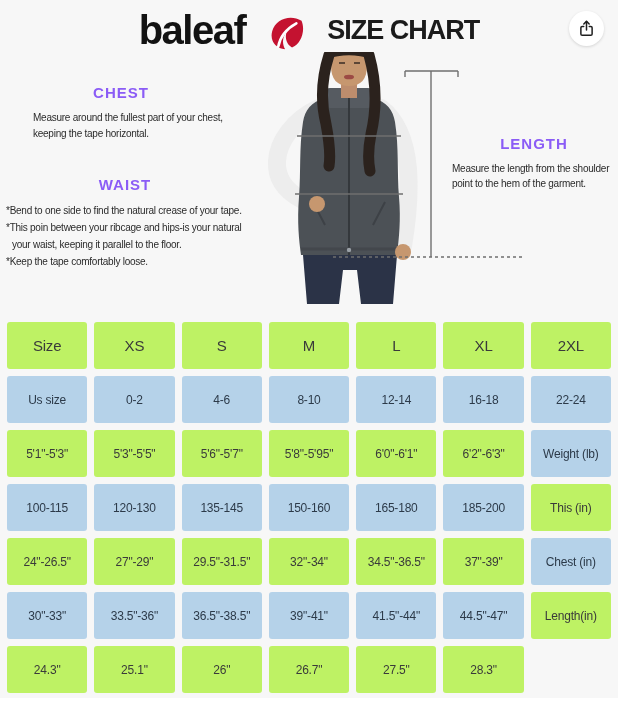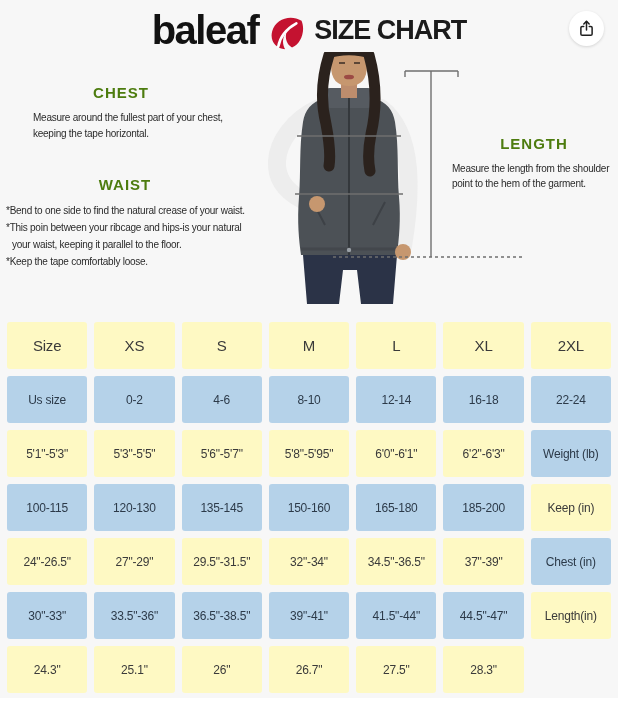--- a/index.html
+++ b/index.html
@@ -4,33 +4,33 @@
 <style>
   html,body { margin:0; padding:0; background:#f7f7f7; }
   .page {
     position:relative; width:618px; height:706px; margin:0 auto;
     background:#f7f7f7; font-family:"Liberation Sans", sans-serif;
     overflow:hidden; color:#2d2d2d;
   }
   
   .brand-row {
     position:absolute; top:6px; left:0; right:0; height:48px;
-    display:flex; align-items:center; justify-content:center; gap:9px;
+    display:flex; align-items:center; justify-content:center; gap:22px;
   }
   .brand { font-size:40px; font-weight:700; color:#121212; letter-spacing:-1.5px; line-height:48px; }
   .leaf-icon { width:38px; height:38px; margin-top:4px; }
   .title { font-size:27px; font-weight:700; color:#1b1b1b; letter-spacing:-1px; }
   .share-btn {
     position:absolute; top:11px; left:569px; width:35px; height:35px;
     border:none; border-radius:50%; background:#ffffff;
     box-shadow:0 1px 3px rgba(0,0,0,.14);
     display:flex; align-items:center; justify-content:center; cursor:pointer; padding:0;
   }
   
-  .h2 { font-size:15px; font-weight:700; color:#4d7c0f; letter-spacing:1px; text-align:center; margin:0 0 9px 0; }
+  .h2 { font-size:15px; font-weight:700; color:#8b5cf6; letter-spacing:1px; text-align:center; margin:0 0 9px 0; }
   .small { font-size:10px; letter-spacing:-0.25px; color:#2b2b2b; line-height:16px; white-space:nowrap; }
   .guide-chest { position:absolute; left:10px; top:84px; width:222px; }
   .guide-chest .small { padding-left:23px; }
   .guide-waist { position:absolute; left:6px; top:176px; width:238px; }
   .guide-waist .small { line-height:17px; }
   .guide-waist .indent { padding-left:6px; }
   .guide-length { position:absolute; left:452px; top:135px; width:164px; }
   .guide-length .small { line-height:15px; font-size:10px; }
   
   .model { position:absolute; left:235px; top:52px; }
@@ -38,21 +38,21 @@
   .grid {
     position:absolute; top:322px; left:7px; width:604px;
     display:grid; grid-template-columns:repeat(7, 1fr); gap:7px;
   }
   .cell {
     height:47px; border-radius:3px;
     display:flex; align-items:center; justify-content:center;
     font-size:12px; white-space:nowrap; letter-spacing:-0.2px;
   }
   .cell.head { font-size:15px; }
-  .g { background:#fef9c3; color:#3a3a3a; }
+  .g { background:#bef264; color:#3a3a3a; }
   .b { background:#b5d2e9; color:#2c3a49; }
   .bottom-strip { position:absolute; left:0; bottom:0; width:618px; height:8px; background:#ffffff; }
 </style>
 </head>
 <body>
 
 <div class="page">
 
   <div class="brand-row">
     <span class="brand">baleaf</span>
@@ -71,21 +71,21 @@
   </button>
 
   <section class="guide-chest">
     <h2 class="h2">CHEST</h2>
     <div class="small">Measure around the fullest part of your chest,</div>
     <div class="small">keeping the tape horizontal.</div>
   </section>
 
   <section class="guide-waist">
     <h2 class="h2">WAIST</h2>
-    <div class="small">*Bend to one side to find the natural crease of your waist.</div>
+    <div class="small">*Bend to one side to find the natural crease of your tape.</div>
     <div class="small">*This poin between your ribcage and hips-is your natural</div>
     <div class="small indent">your waist, keeping it parallel to the floor.</div>
     <div class="small">*Keep the tape comfortably loose.</div>
   </section>
 
   <section class="guide-length">
     <h2 class="h2">LENGTH</h2>
     <div class="small">Measure the length from the shoulder</div>
     <div class="small">point to the hem of the garment.</div>
   </section>
@@ -156,21 +156,21 @@
     <div class="cell g">6'2"-6'3"</div>
 
     <div class="cell b">Weight (lb)</div>
     <div class="cell b">100-115</div>
     <div class="cell b">120-130</div>
     <div class="cell b">135-145</div>
     <div class="cell b">150-160</div>
     <div class="cell b">165-180</div>
     <div class="cell b">185-200</div>
 
-    <div class="cell g">Keep (in)</div>
+    <div class="cell g">This (in)</div>
     <div class="cell g">24"-26.5"</div>
     <div class="cell g">27"-29"</div>
     <div class="cell g">29.5"-31.5"</div>
     <div class="cell g">32"-34"</div>
     <div class="cell g">34.5"-36.5"</div>
     <div class="cell g">37"-39"</div>
 
     <div class="cell b">Chest (in)</div>
     <div class="cell b">30"-33"</div>
     <div class="cell b">33.5"-36"</div>

